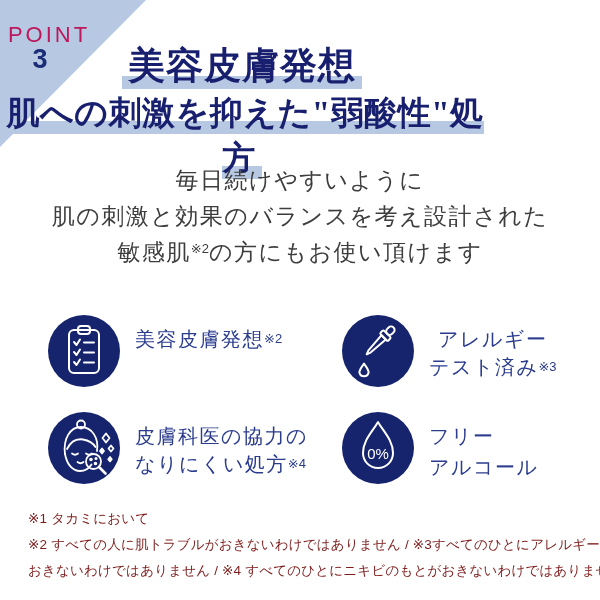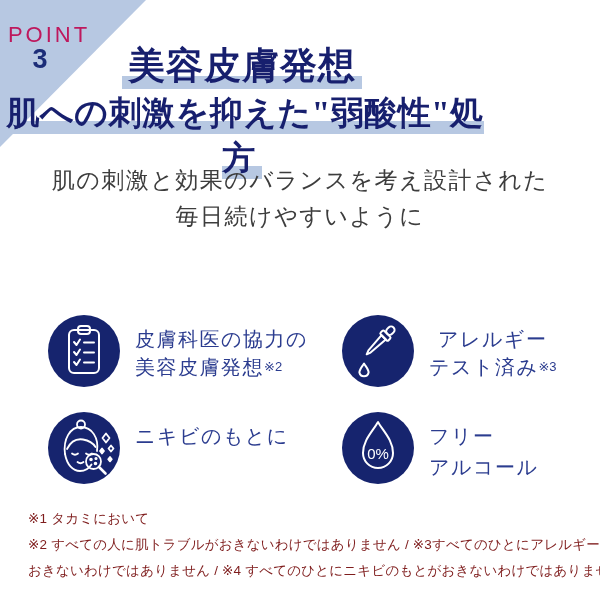--- a/index.html
+++ b/index.html
@@ -67,39 +67,39 @@
 <div class="stage">
 
   <div class="corner"></div>
   <div class="point-label">POINT</div>
   <div class="point-number">3</div>
 
   <div class="title title1"><span class="hl">美容皮膚発想</span></div>
   <div class="title title2"><span class="hl">肌への刺激を抑えた"弱酸性"処方</span></div>
 
   <div class="intro">
+    <div>毎日続けやすいように</div>
     <div>肌の刺激と効果のバランスを考え設計された</div>
-    <div>毎日続けやすいように</div>
+    <div><span>敏感肌</span><span class="sup">※2</span><span>の方にもお使い頂けます</span></div>
   </div>
 
   <div class="feature f1">
     <div class="icircle">
       <svg viewBox="0 0 72 72" fill="none" stroke="#ffffff" stroke-width="2" stroke-linecap="round" stroke-linejoin="round">
         <rect x="21" y="15" width="30" height="43" rx="5"></rect>
         <rect x="30" y="11" width="12" height="8" rx="3"></rect>
         <polyline points="26,27 28.5,30 32,24.5"></polyline>
           <line x1="36" y1="27.5" x2="46" y2="27.5"></line>
         <polyline points="26,37 28.5,40 32,34.5"></polyline>
           <line x1="36" y1="37.5" x2="46" y2="37.5"></line>
         <polyline points="26,47 28.5,50 32,44.5"></polyline>
           <line x1="36" y1="47.5" x2="46" y2="47.5"></line>
       </svg>
     </div>
     <div class="ftext">
-      <div>皮膚科医の協力の</div>
       <div><span>美容皮膚発想</span><span class="fsup">※2</span></div>
     </div>
   </div>
 
   <div class="feature f2">
     <div class="icircle">
       <svg viewBox="0 0 72 72" fill="none" stroke="#ffffff" stroke-width="2" stroke-linecap="round" stroke-linejoin="round">
         <g transform="rotate(45 36 28)">
           <rect x="32.5" y="6" width="7" height="9" rx="3.5"></rect>
           <rect x="30.5" y="15" width="11" height="5" rx="1.5"></rect>
@@ -129,21 +129,22 @@
         <circle cx="47.5" cy="51.5" r="0.9" fill="#ffffff"></circle>
         <circle cx="48" cy="46.5" r="0.7" fill="#ffffff"></circle>
         <line x1="51" y1="55" x2="57.5" y2="61.5" stroke-width="2.6"></line>
         <path d="M58 21.5 L61.5 26 L58 30.5 L54.5 26 Z"></path>
         <path d="M63 33.5 L65.5 36.5 L63 39.5 L60.5 36.5 Z"></path>
         <path d="M54 36.5 L56 39 L54 41.5 L52 39 Z" fill="#ffffff"></path>
         <path d="M62 45 L63.8 47.2 L62 49.4 L60.2 47.2 Z" fill="#ffffff"></path>
       </svg>
     </div>
     <div class="ftext">
-      <div>ニキビのもとに</div>
+      <div>皮膚科医の協力の</div>
+      <div><span>なりにくい処方</span><span class="fsup">※4</span></div>
     </div>
   </div>
 
   <div class="feature f4">
     <div class="icircle">
       <svg viewBox="0 0 72 72" fill="none" stroke="#ffffff" stroke-width="2" stroke-linecap="round" stroke-linejoin="round">
         <path d="M36 10 C31 19 21 28 21 41 A15 15 0 0 0 51 41 C51 28 41 19 36 10 Z"></path>
         <text x="36" y="47" text-anchor="middle" stroke="none" fill="#ffffff" font-size="15" font-family="Liberation Sans, DejaVu Sans, sans-serif">0%</text>
       </svg>
     </div>

